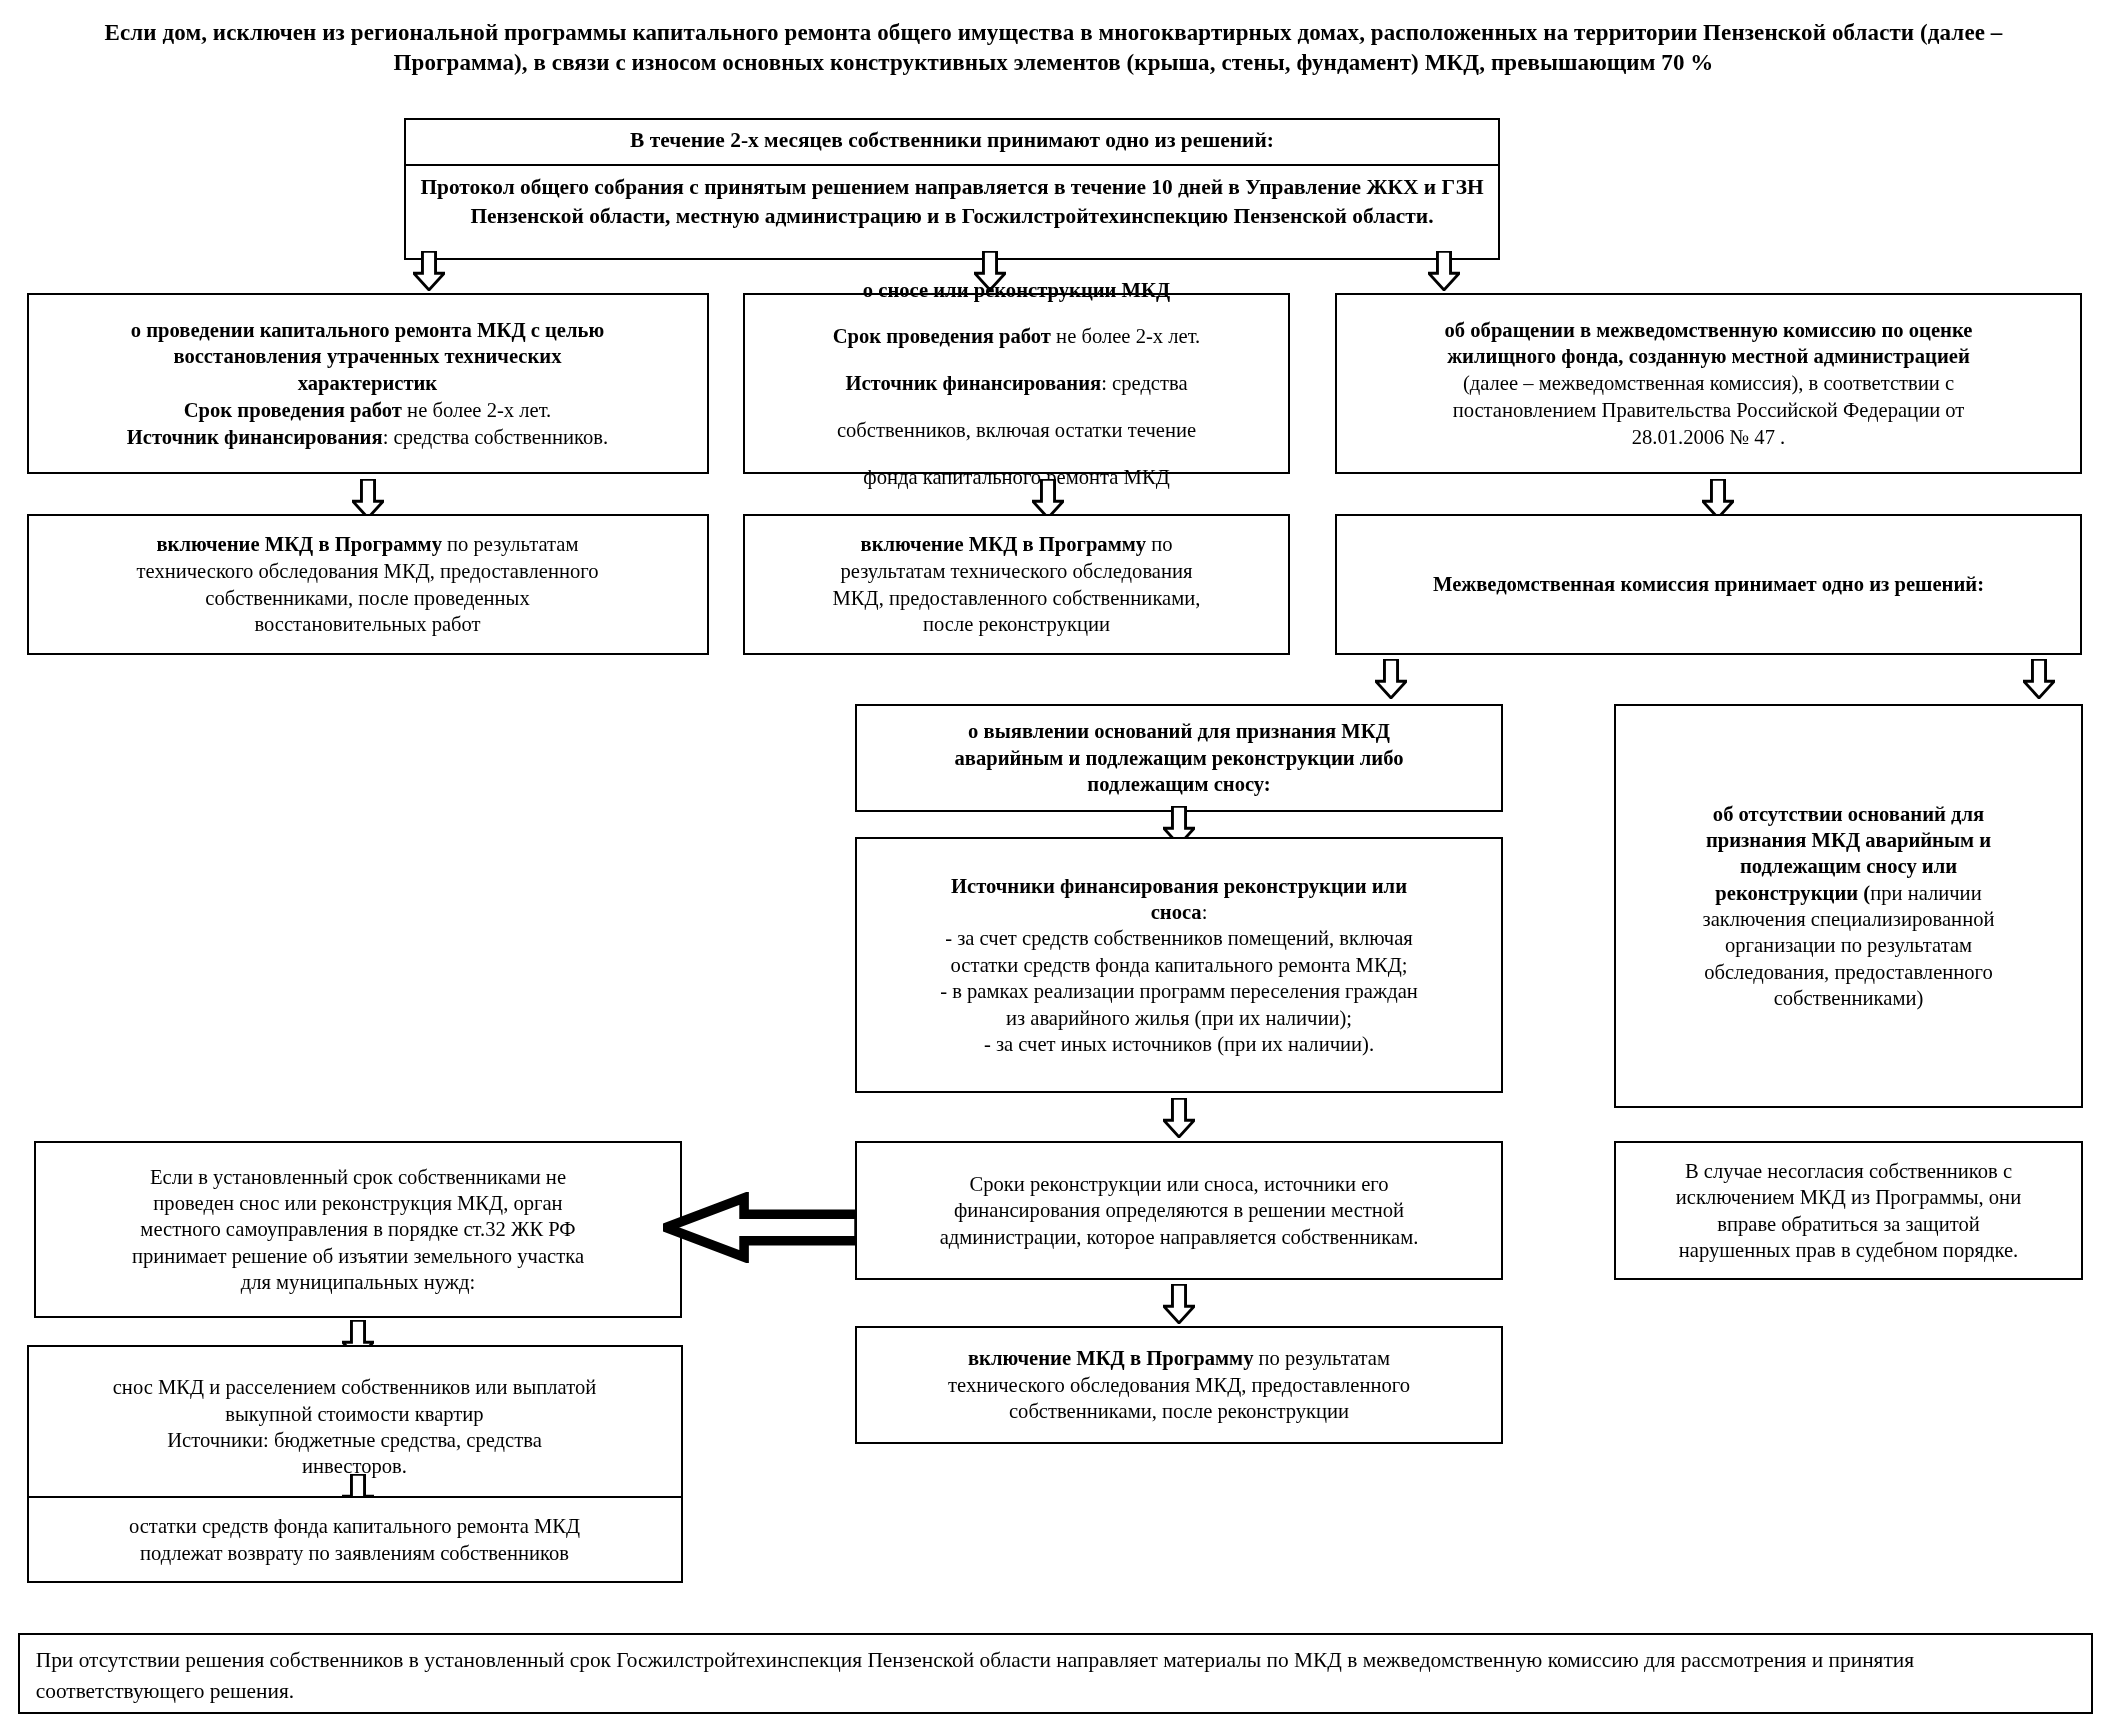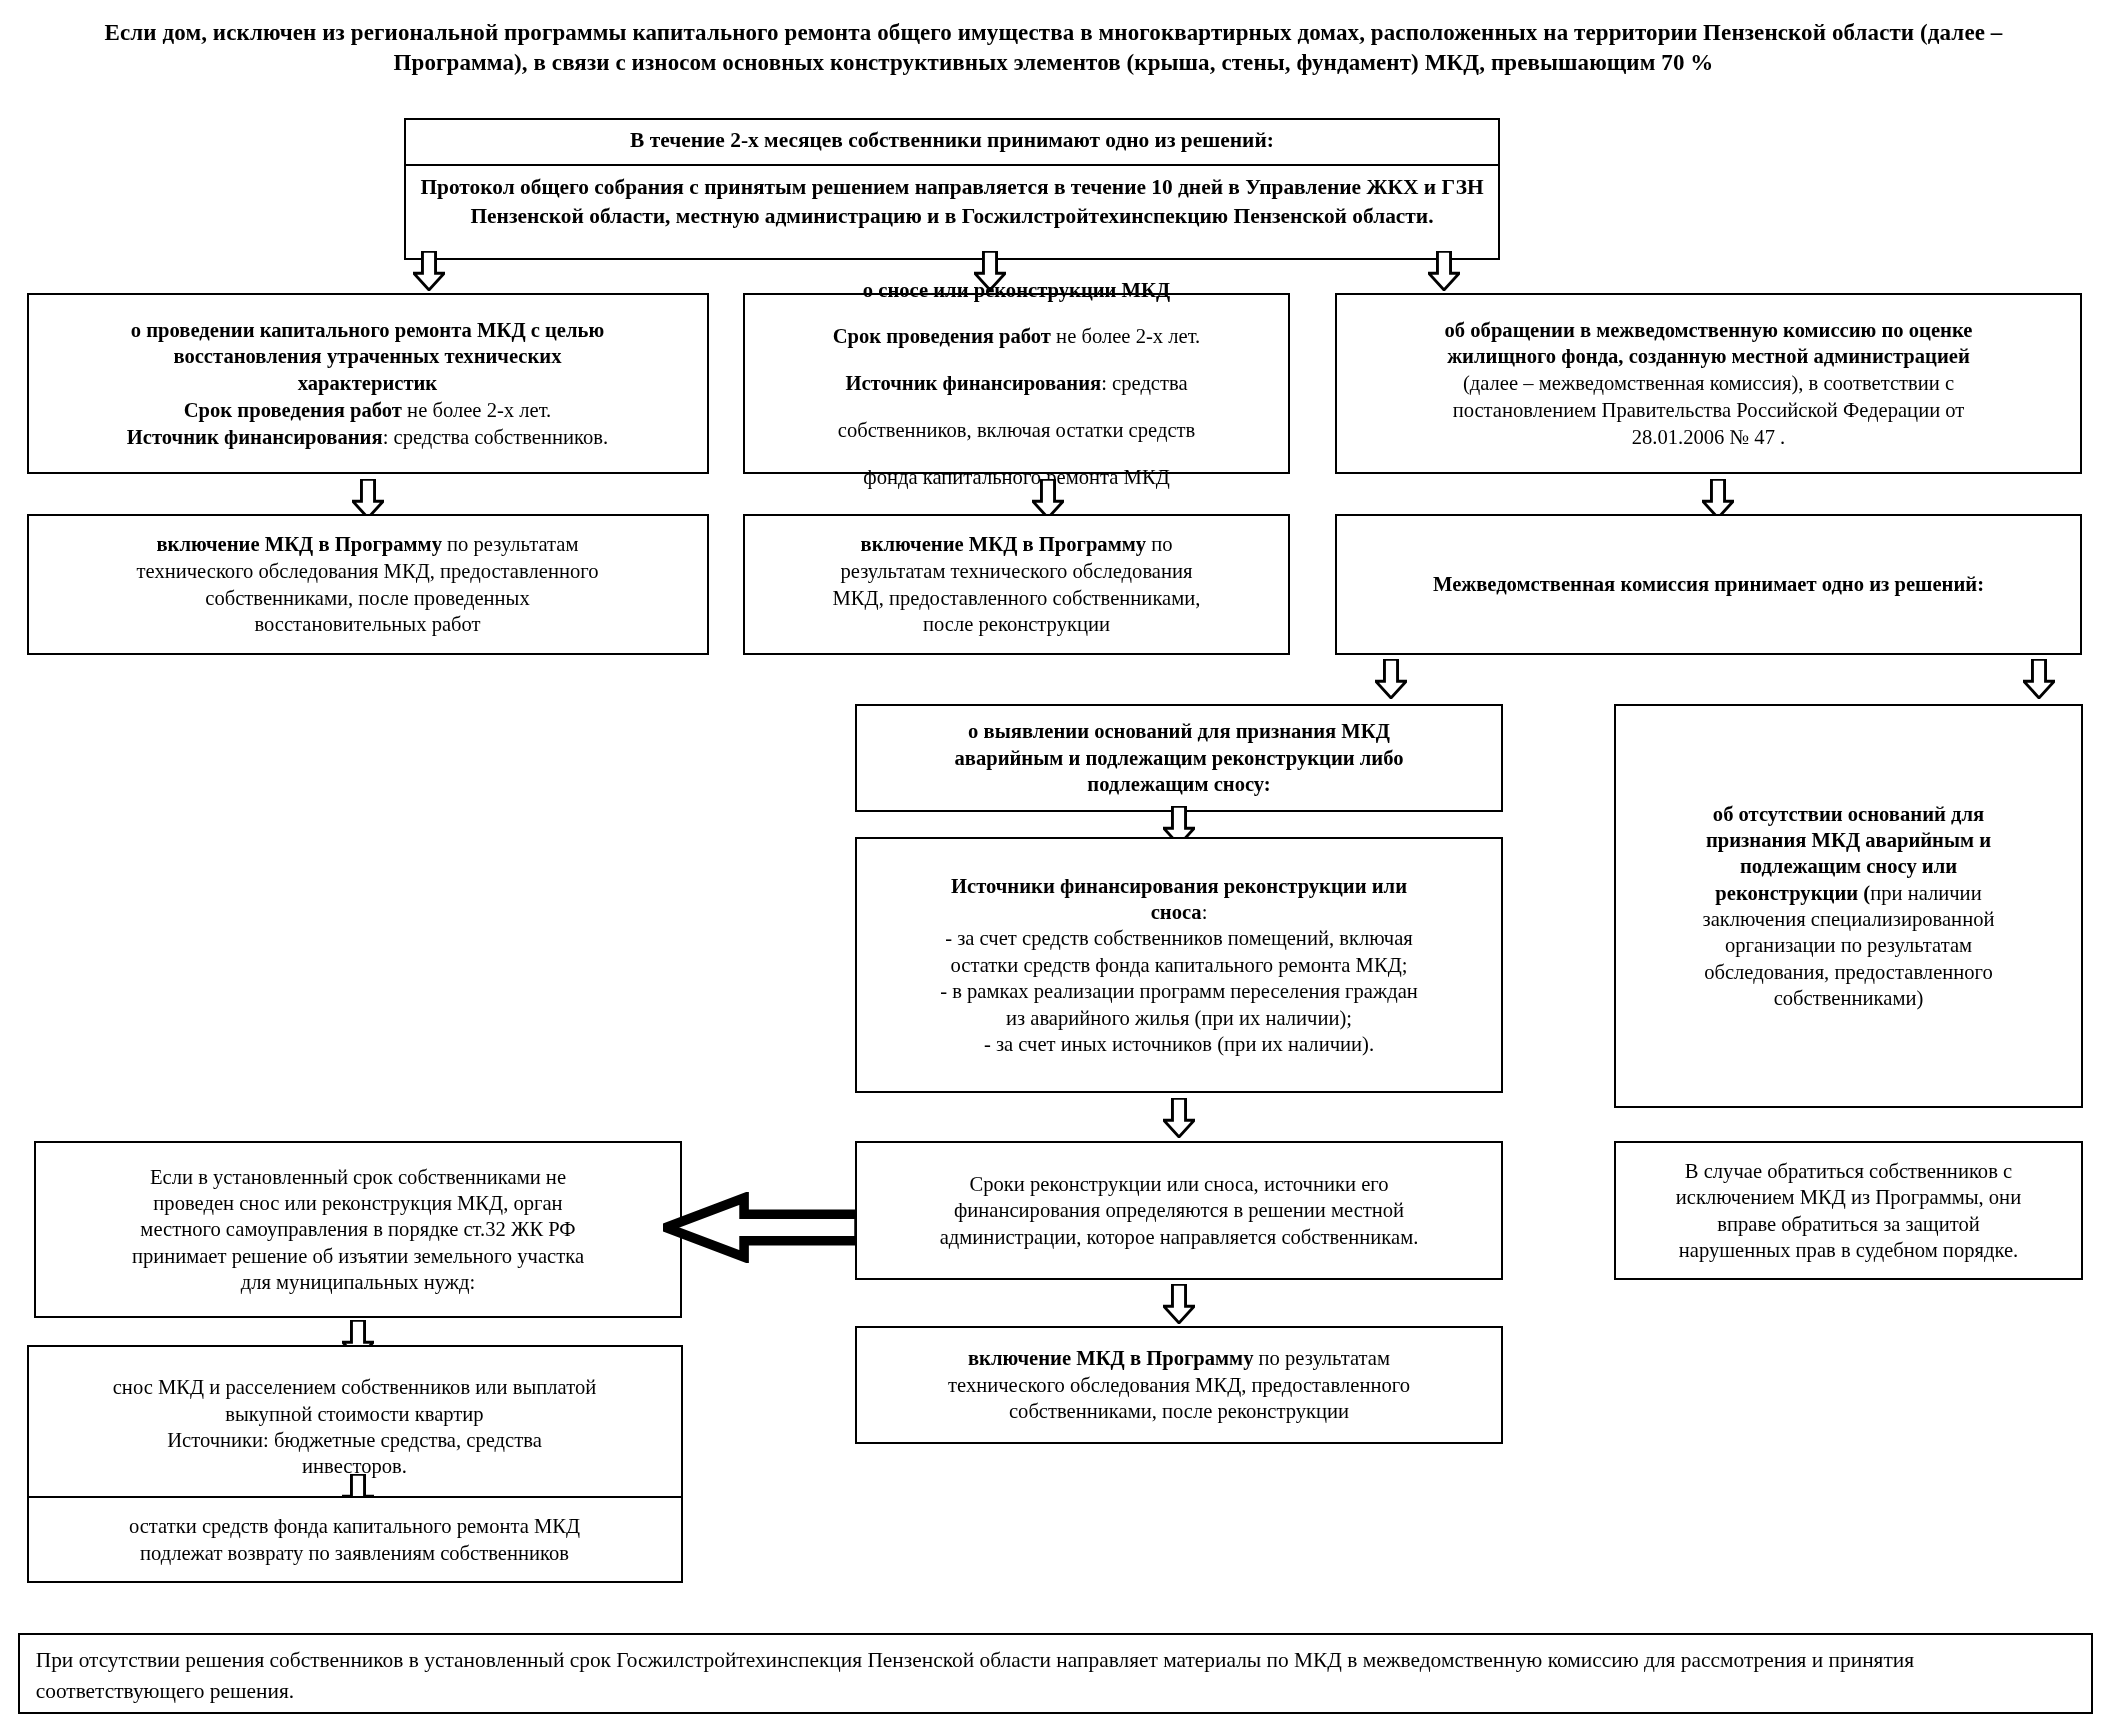--- a/index.html
+++ b/index.html
@@ -126,21 +126,21 @@
     <span class="ln"><b>восстановления утраченных технических</b><span></span></span>
     <span class="ln"><b>характеристик</b><span></span></span>
     <span class="ln"><b>Срок проведения работ</b><span> не более 2-х лет.</span></span>
     <span class="ln"><b>Источник финансирования</b><span>: средства собственников.</span></span>
   </div>
 
   <div class="box" style="left:743px; top:293px; width:547px; height:181px;gap:20px;">
     <span class="ln"><b>о сносе или реконструкции МКД</b><span></span></span>
     <span class="ln"><b>Срок проведения работ</b><span> не более 2-х лет.</span></span>
     <span class="ln"><b>Источник финансирования</b><span>: средства</span></span>
-    <span class="ln"><b></b><span>собственников, включая остатки средств</span></span>
+    <span class="ln"><b></b><span>собственников, включая остатки течение</span></span>
     <span class="ln"><b></b><span>фонда капитального ремонта МКД</span></span>
   </div>
 
   <div class="box" style="left:1335px; top:293px; width:747px; height:181px;">
     <span class="ln"><b>об обращении в межведомственную комиссию по оценке</b><span></span></span>
     <span class="ln"><b>жилищного фонда, созданную местной администрацией</b><span></span></span>
     <span class="ln"><b></b><span>(далее – межведомственная комиссия), в соответствии с</span></span>
     <span class="ln"><b></b><span>постановлением Правительства Российской Федерации от</span></span>
     <span class="ln"><b></b><span>28.01.2006 № 47 .</span></span>
   </div>
@@ -243,21 +243,21 @@
     </svg>
   </div>
 
   <div class="box tight" style="left:855px; top:1141px; width:648px; height:139px;">
     <span class="ln">Сроки реконструкции или сноса, источники его</span>
     <span class="ln">финансирования определяются в решении местной</span>
     <span class="ln">администрации, которое направляется собственникам.</span>
   </div>
 
   <div class="box tight" style="left:1614px; top:1141px; width:469px; height:139px;">
-    <span class="ln">В случае обратиться собственников с</span>
+    <span class="ln">В случае несогласия собственников с</span>
     <span class="ln">исключением МКД из Программы, они</span>
     <span class="ln">вправе обратиться за защитой</span>
     <span class="ln">нарушенных прав в судебном порядке.</span>
   </div>
 
   <div class="arrow-down" style="left:342px;top:1320px;">
     <svg viewBox="0 0 44 54">
         <polygon points="13,0 31,0 31,30 43,30 22,53 1,30 13,30" fill="#ffffff" stroke="#000000" stroke-width="4"></polygon>
       </svg>
   </div>

